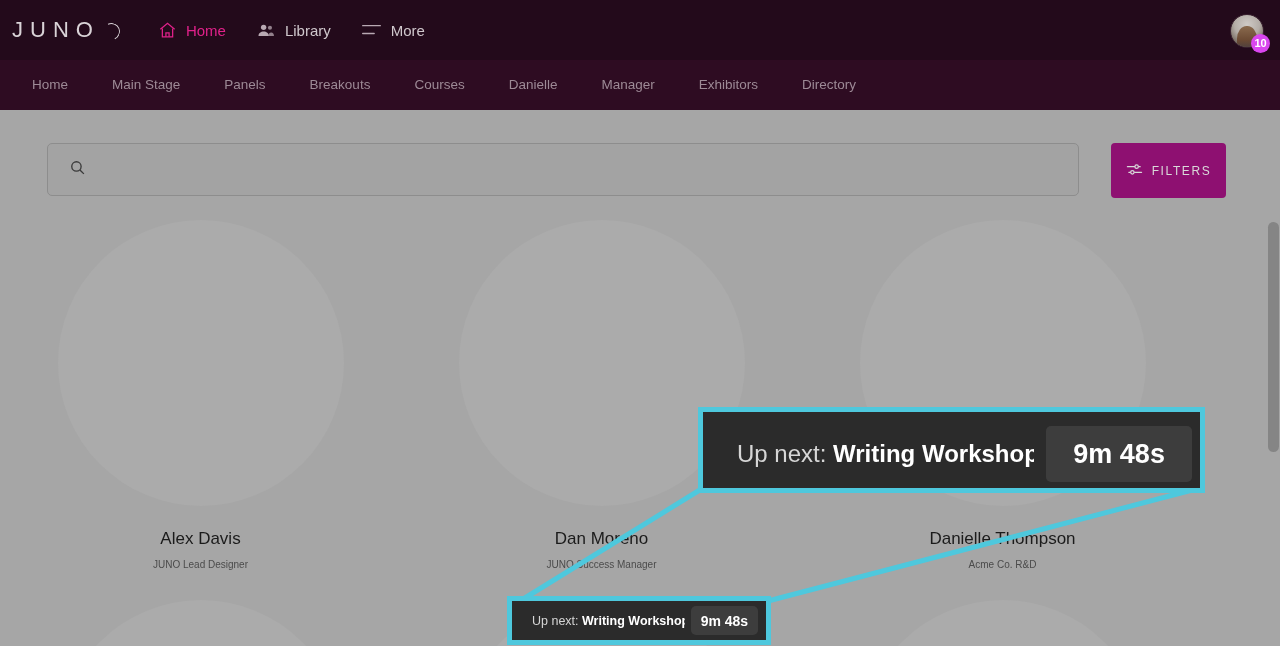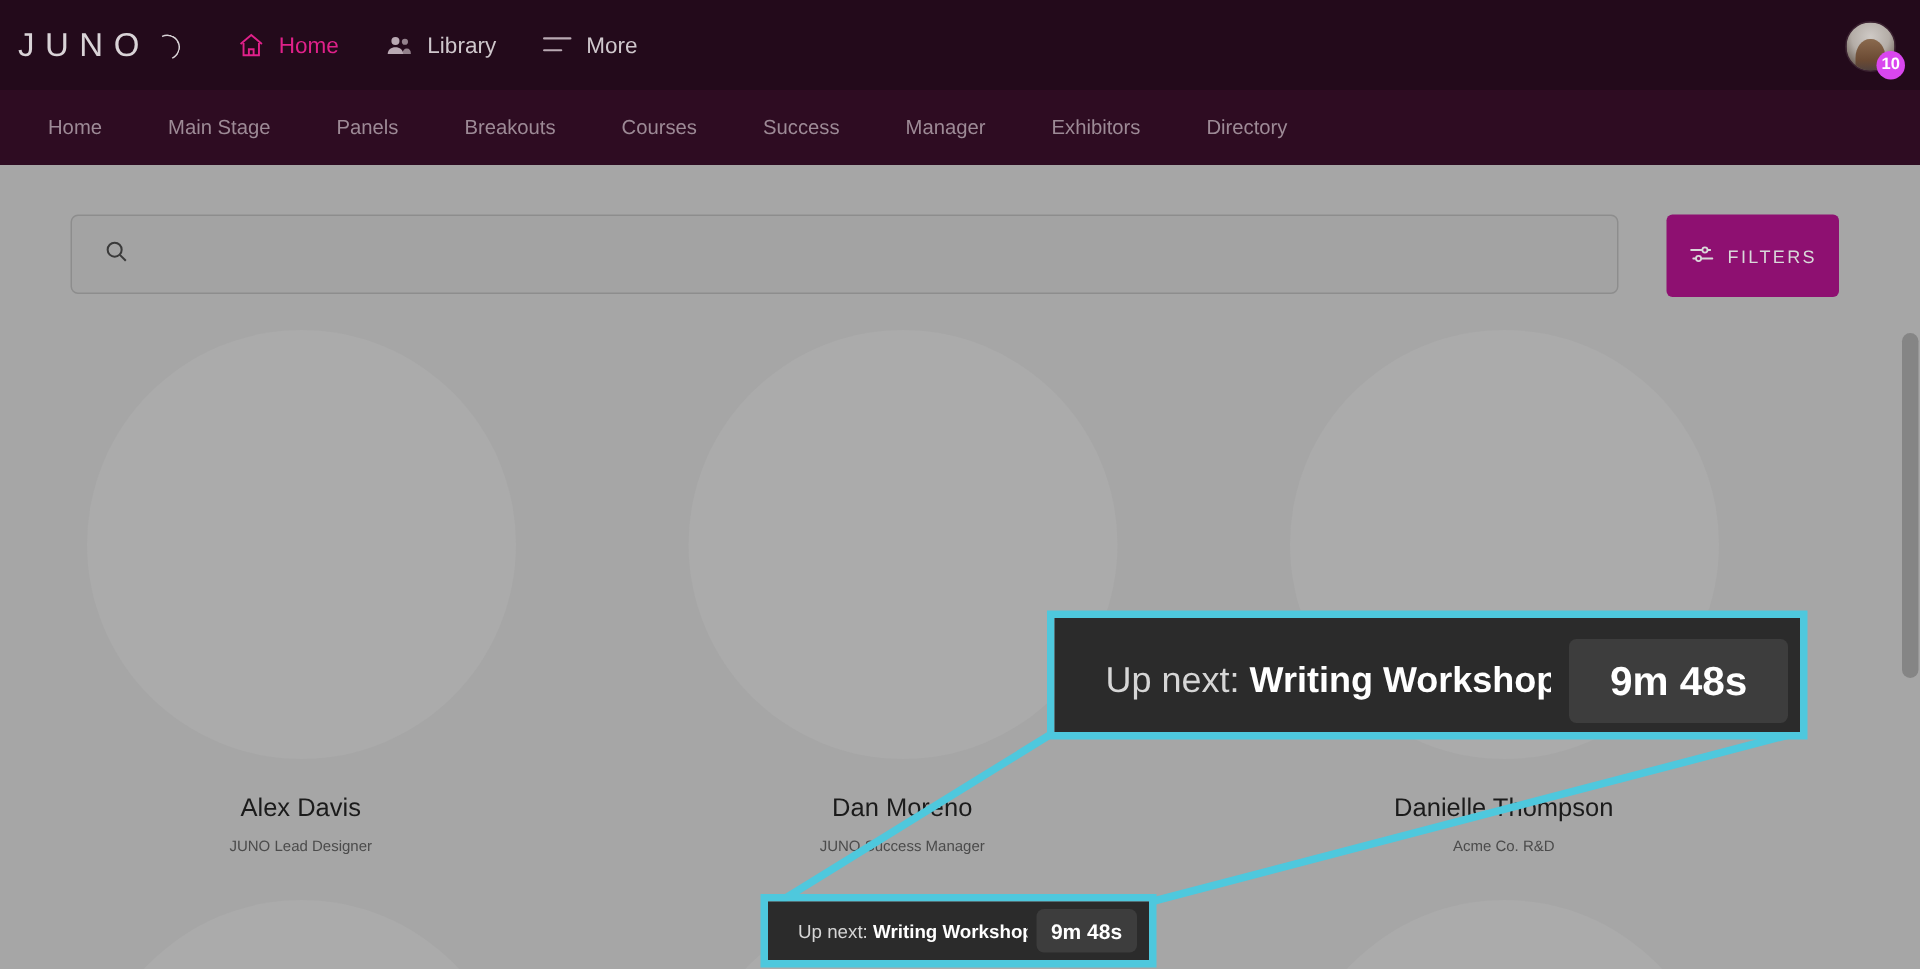--- a/index.html
+++ b/index.html
@@ -362,21 +362,21 @@
       <div class="badge">10</div>
     </div>
   </div>
 
   <div class="subnav">
     <div class="subnav-item">Home</div>
     <div class="subnav-item">Main Stage</div>
     <div class="subnav-item">Panels</div>
     <div class="subnav-item">Breakouts</div>
     <div class="subnav-item">Courses</div>
-    <div class="subnav-item">Success</div>
+    <div class="subnav-item">Danielle</div>
     <div class="subnav-item">Manager</div>
     <div class="subnav-item">Exhibitors</div>
     <div class="subnav-item">Directory</div>
   </div>
 
   <div class="content">
 
     <div class="searchrow">
 
       <div class="searchbox">

